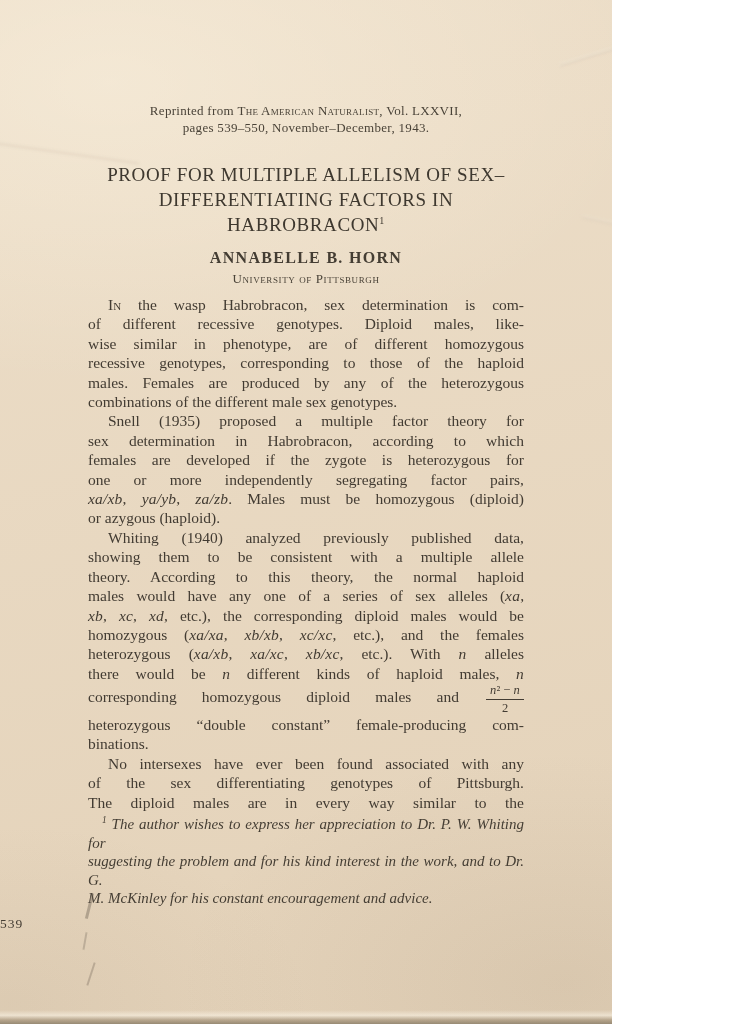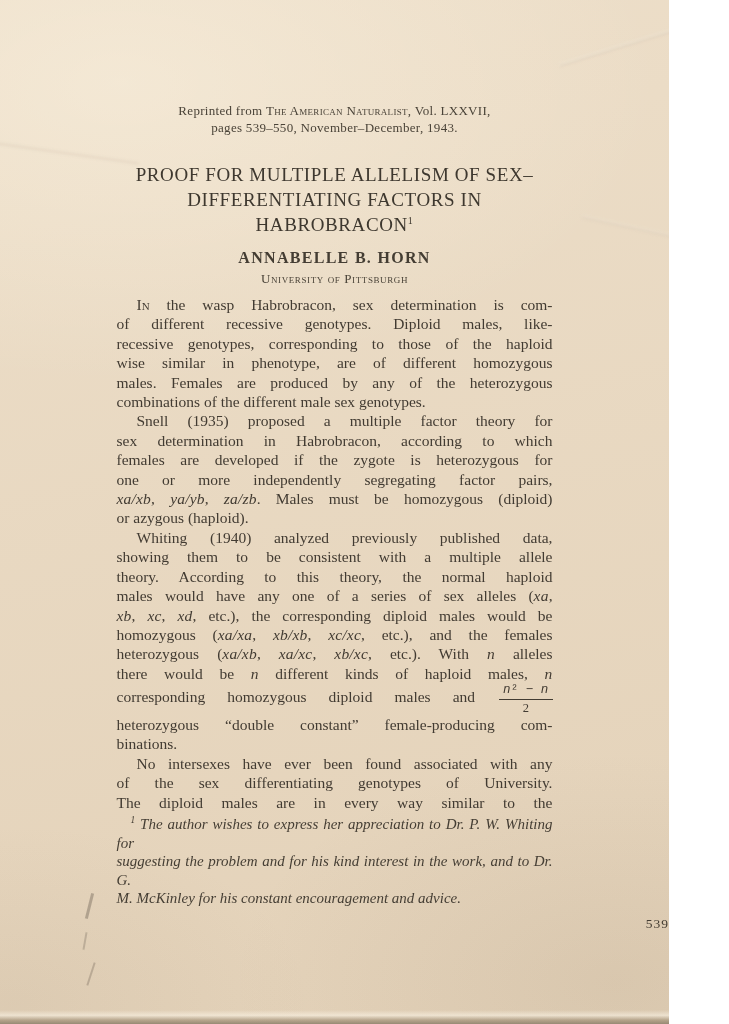--- a/index.html
+++ b/index.html
@@ -1,17 +1,17 @@
 <!DOCTYPE html>
 <html><head>
 <meta charset="utf-8">
 <style>
   html,body{margin:0;padding:0;background:#fff;}
   .scan{
-    position:relative;width:669px;height:1024px;overflow:hidden;
+    position:relative;width:612px;height:1024px;overflow:hidden;
     font-family:"Liberation Serif", serif;color:#433c33;
     background:
       radial-gradient(ellipse 900px 500px at 18% 8%, rgba(255,248,232,0.40), rgba(255,248,232,0) 60%),
       radial-gradient(ellipse 700px 420px at 92% 96%, rgba(124,104,80,0.10), rgba(124,104,80,0) 55%),
       radial-gradient(ellipse 500px 300px at 2% 98%, rgba(124,104,80,0.08), rgba(124,104,80,0) 60%),
       linear-gradient(168deg, rgba(255,250,238,0.22) 0%, rgba(196,174,142,0.14) 100%),
       #e8d7bf;
   }
   .crease{position:absolute;pointer-events:none;filter:blur(1.5px);}
   .crease.c1{left:555px;top:30px;width:230px;height:3px;transform:rotate(-17deg);
@@ -36,27 +36,27 @@
   .author{margin-top:12px;text-align:center;font-size:16px;font-weight:bold;letter-spacing:1.3px;color:#443d33;}
   .affiliation{margin-top:4px;text-align:center;font-size:13px;letter-spacing:0.6px;color:#4a4338;}
 
   .body-text{width:436px;margin:8px auto 0;font-size:15.5px;line-height:19.4px;color:#423b32;}
   .line{text-align:justify;text-align-last:justify;}
   .line.last{text-align-last:auto;}
   .para .line.first{text-indent:20px;}
   .para i{letter-spacing:0.2px;}
 
   .frac{display:inline-block;vertical-align:middle;text-align:center;font-size:12.5px;line-height:1.15;margin-left:2px;}
-  .frac .num{display:block;border-bottom:1px solid #423b32;padding:0 4px 1px;text-align-last:center;font-family:Liberation Mono, monospace;}
+  .frac .num{display:block;border-bottom:1px solid #423b32;padding:0 4px 1px;text-align-last:center;}
   .frac .den{display:block;padding-top:1px;text-align-last:center;}
 
   .footnote{width:436px;margin:3px auto 8px;font-size:15px;line-height:18.6px;color:#453e34;font-style:italic;}
   .footnote .line.first{text-indent:14px;}
 
-  .page-number{margin-top:4px;text-align:right;font-size:13.5px;letter-spacing:1px;color:#443d33;}
+  .page-number{margin-top:4px;text-align:left;font-size:13.5px;letter-spacing:1px;color:#443d33;}
 </style>
 </head>
 <body>
 
 <div class="scan">
 
   <div class="crease c1"></div>
   <div class="crease c2"></div>
   <div class="crease c3"></div>
 
@@ -71,22 +71,22 @@
     <div><span>HABROBRACON</span><sup class="tsup">1</sup></div>
   </div>
 
   <div class="author">ANNABELLE B. HORN</div>
   <div class="affiliation sc">University of Pittsburgh</div>
 
   <div class="body-text">
       <div class="para">
         <div class="line first"><span class="sc">In</span> the wasp Habrobracon, sex determination is com-</div>
         <div class="line">of different recessive genotypes.  Diploid males, like-</div>
+        <div class="line">wise similar in phenotype, are of different homozygous</div>
         <div class="line">recessive genotypes, corresponding to those of the haploid</div>
-        <div class="line">wise similar in phenotype, are of different homozygous</div>
         <div class="line">males.  Females are produced by any of the heterozygous</div>
         <div class="line last">combinations of the different male sex genotypes.</div>
       </div>
       <div class="para">
         <div class="line first">Snell (1935) proposed a multiple factor theory for</div>
         <div class="line">sex determination in Habrobracon, according to which</div>
         <div class="line">females are developed if the zygote is heterozygous for</div>
         <div class="line">one or more independently segregating factor pairs,</div>
         <div class="line"><i>xa/xb</i>, <i>ya/yb</i>, <i>za/zb</i>.  Males must be homozygous (diploid)</div>
         <div class="line last">or azygous (haploid).</div>
@@ -99,21 +99,21 @@
         <div class="line"><i>xb</i>, <i>xc</i>, <i>xd</i>, etc.), the corresponding diploid males would be</div>
         <div class="line">homozygous (<i>xa/xa</i>, <i>xb/xb</i>, <i>xc/xc</i>, etc.), and the females</div>
         <div class="line">heterozygous (<i>xa/xb</i>, <i>xa/xc</i>, <i>xb/xc</i>, etc.).  With <i>n</i> alleles</div>
         <div class="line">there would be <i>n</i> different kinds of haploid males, <i>n</i></div>
         <div class="line">corresponding homozygous diploid males and <span class="frac"><span class="num"><i>n</i>² − <i>n</i></span><span class="den">2</span></span></div>
         <div class="line">heterozygous “double constant” female-producing com-</div>
         <div class="line last">binations.</div>
       </div>
       <div class="para">
         <div class="line first">No intersexes have ever been found associated with any</div>
-        <div class="line">of the sex differentiating genotypes of University.</div>
+        <div class="line">of the sex differentiating genotypes of Pittsburgh.</div>
         <div class="line">The diploid males are in every way similar to the</div>
       </div>
     </div>
 
   <div class="footnote">
       <div class="footnote-para">
         <div class="line first"><sup>1</sup> The author wishes to express her appreciation to Dr. P. W. Whiting for</div>
         <div class="line">suggesting the problem and for his kind interest in the work, and to Dr. G.</div>
         <div class="line last">M. McKinley for his constant encouragement and advice.</div>
       </div>

